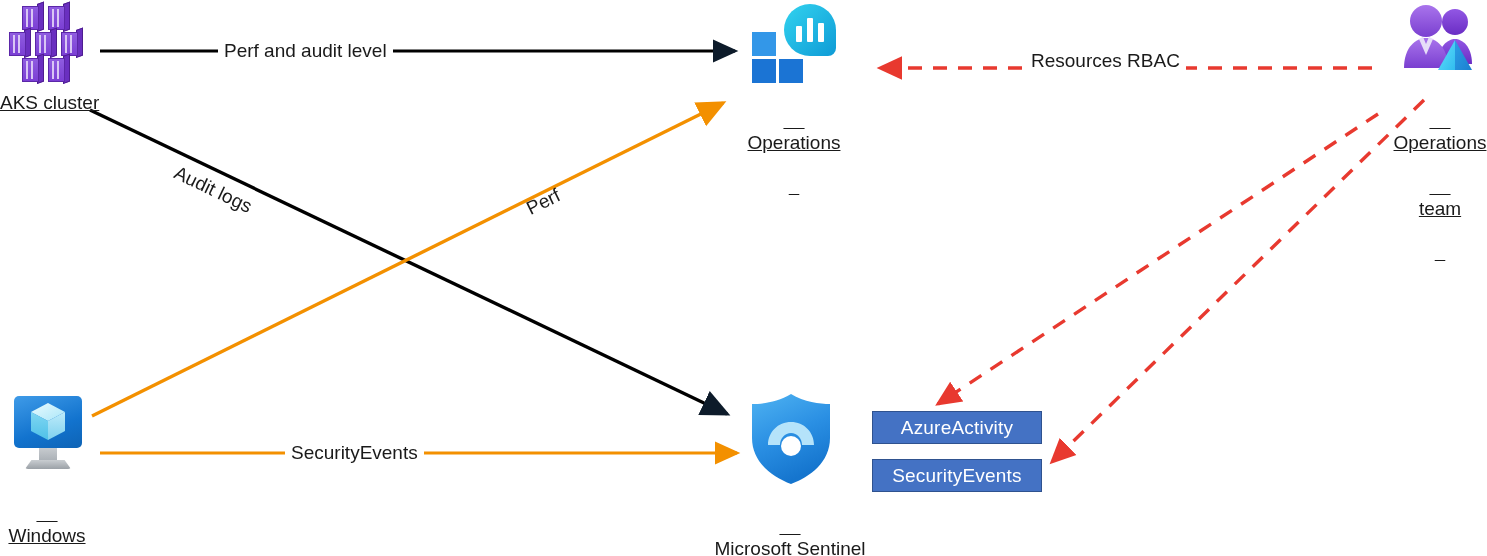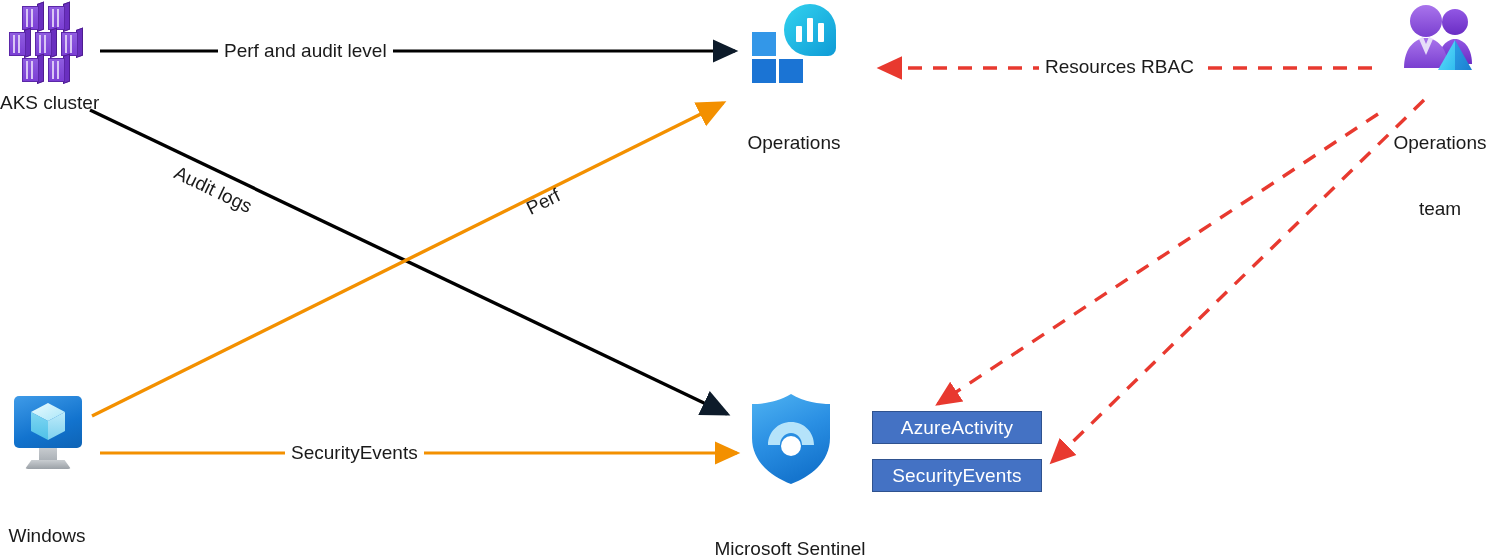--- a/index.html
+++ b/index.html
@@ -31,20 +31,21 @@
   .node {
     position: absolute;
   }
   .node-label {
     position: absolute;
     text-align: center;
     font-size: 19px;
     line-height: 22px;
     color: #1a1a1a;
     white-space: pre;
+    text-decoration: underline;
   }
   .edge-label {
     position: absolute;
     font-size: 19px;
     line-height: 22px;
     color: #1a1a1a;
     background: #ffffff;
     padding: 0 6px;
     white-space: nowrap;
   }
@@ -344,16 +345,16 @@
   <div class="table-box" style="left:872px; top:459px; width:170px; height:33px;">SecurityEvents</div>
 
   <div class="edge-label" style="left:218px; top:40px;">Perf and audit level</div>
 
   <div class="edge-label rot" style="left:180px; top:162px; transform: rotate(25.5deg); transform-origin: left top;">Audit logs</div>
 
   <div class="edge-label rot" style="left:523px; top:200px; transform: rotate(-26.4deg); transform-origin: left top;">Perf</div>
 
   <div class="edge-label" style="left:285px; top:442px;">SecurityEvents</div>
 
-  <div class="edge-label" style="left:1025px; top:56px;margin-left:14px;">Resources RBAC</div>
+  <div class="edge-label" style="left:1025px; top:50px;">Resources RBAC</div>
 
 
 </div>
 
 </body></html>

